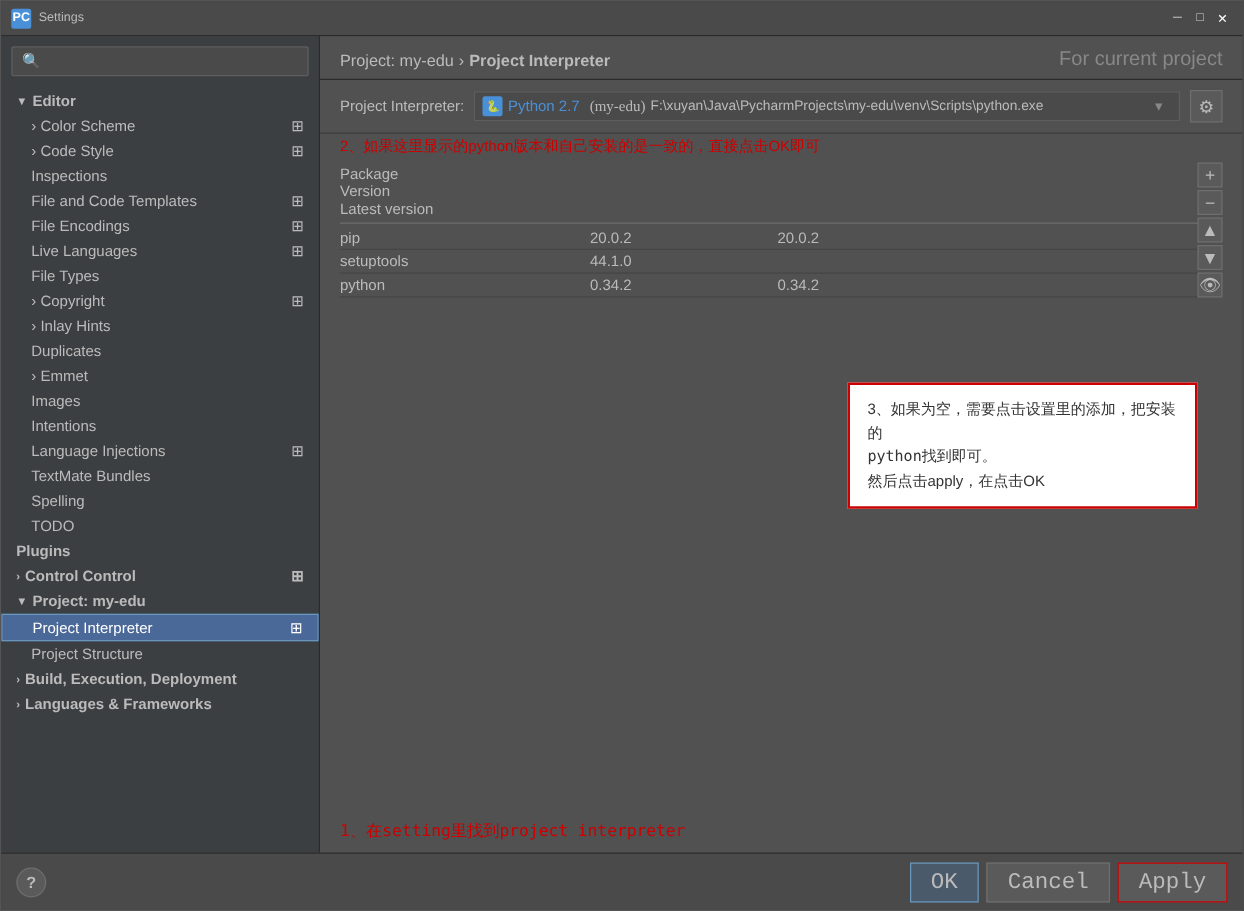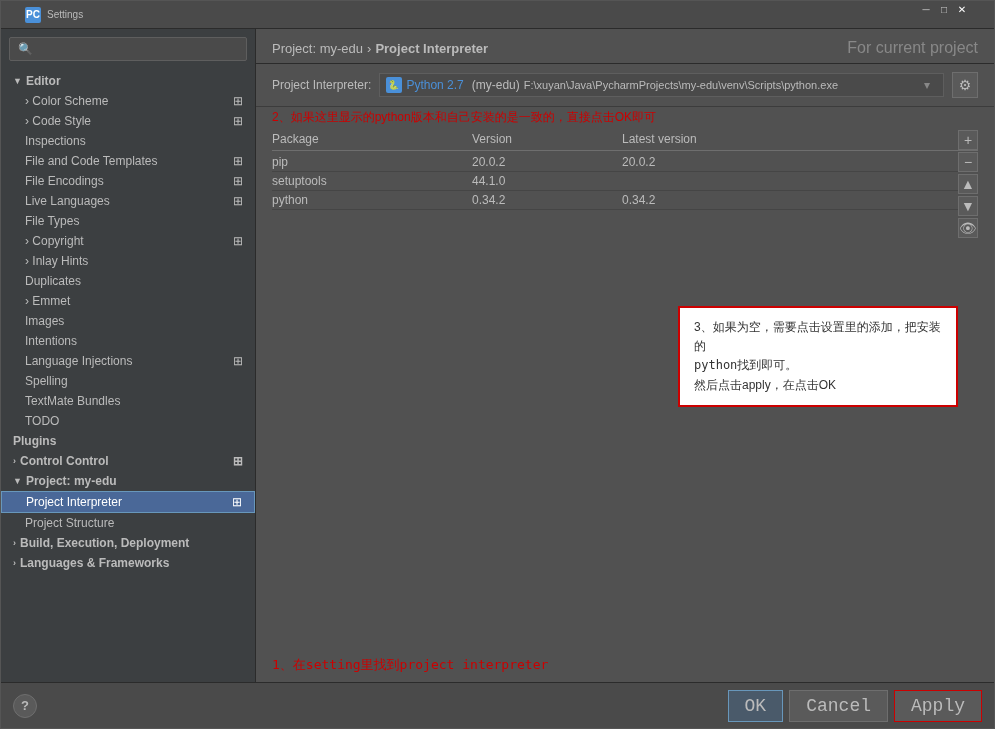--- a/index.html
+++ b/index.html
@@ -1,20 +1,20 @@
 <!DOCTYPE html>
 <html><head>
   <meta charset="utf-8">
   <style>
     * { box-sizing: border-box; margin: 0; padding: 0; }
     body { font-family: 'Segoe UI', Arial, sans-serif; font-size: 12px; background: #3c3f41; }
 
     .window { width: 995px; height: 729px; background: #3c3f41; display: flex; flex-direction: column; border: 1px solid #555; }
 
-    .title-bar { background: #4a4a4a; height: 28px; display: flex; padding: 0 24px; justify-content: space-between; border-bottom: 1px solid #2b2b2b; }
+    .title-bar { background: #4a4a4a; height: 28px; display: flex; align-items: center; padding: 0 8px; justify-content: space-between; border-bottom: 1px solid #2b2b2b; }
     .title-bar-left { display: flex; align-items: center; gap: 6px; }
     .title-bar-icon { width: 16px; height: 16px; background: #4a90d9; border-radius: 2px; font-size: 10px; display: flex; align-items: center; justify-content: center; color: white; font-weight: bold; }
     .title-bar-text { color: #bbb; font-size: 10px; }
     .title-bar-controls { display: flex; gap: 2px; }
     .title-bar-btn { width: 16px; height: 16px; border: none; cursor: pointer; font-size: 10px; display: flex; align-items: center; justify-content: center; color: #ccc; background: transparent; }
     .title-bar-btn.close { color: white; }
 
     .dialog-body { flex: 1; display: flex; }
 
     .sidebar { width: 255px; background: #3c3f41; display: flex; flex-direction: column; border-right: 1px solid #2b2b2b; }
@@ -36,21 +36,21 @@
 
     .interpreter-row { display: flex; align-items: center; padding: 8px 16px; gap: 8px; border-bottom: 1px solid #3c3c3c; position: relative; }
     .interpreter-label { color: #bbb; font-size: 12px; white-space: nowrap; }
     .interpreter-select { flex: 1; background: #4a4a4a; border: 1px solid #5e5e5e; color: #bbb; padding: 3px 6px; font-size: 12px; display: flex; align-items: center; gap: 4px; cursor: pointer; min-height: 24px; }
     .interpreter-python-icon { width: 16px; height: 16px; background: #4a90d9; border-radius: 2px; display: flex; align-items: center; justify-content: center; color: white; font-size: 9px; font-weight: bold; flex-shrink: 0; }
     .interpreter-path { color: #bbb; font-size: 11px; flex: 1; white-space: nowrap; overflow: hidden; text-overflow: ellipsis; }
     .interpreter-dropdown { width: 20px; display: flex; align-items: center; justify-content: center; color: #888; cursor: pointer; }
     .interpreter-settings { width: 26px; height: 26px; background: #5a5a5a; border: 1px solid #6e6e6e; display: flex; align-items: center; justify-content: center; cursor: pointer; color: #bbb; font-size: 14px; }
 
     .packages-table { flex: 1; overflow: auto; padding: 0 16px; position: relative; }
-    .table-header { display: flex; border-bottom: 1px solid #6e6e6e; padding: 4px 0; margin-bottom: 2px; }
+    .table-header { display: flex; border-bottom: 1px solid #6e6e6e; padding: 4px 0; margin-bottom: 2px; flex-direction: column; }
     .table-header-cell { color: #bbb; font-size: 12px; font-weight: normal; }
     .th-package { width: 200px; }
     .th-version { width: 150px; }
     .th-latest { flex: 1; }
     .table-row-item { display: flex; padding: 2px 0; border-bottom: 1px solid #454545; }
     .td-package { width: 200px; color: #bbb; font-size: 12px; }
     .td-version { width: 150px; color: #bbb; font-size: 12px; }
     .td-latest { flex: 1; color: #bbb; font-size: 12px; }
 
     .table-action-col { position: absolute; right: 16px; top: 0; bottom: 0; width: 20px; display: flex; flex-direction: column; align-items: center; padding-top: 2px; gap: 2px; }
@@ -143,24 +143,24 @@
           <span>Images</span>
         </div>
         <div class="nav-sub-item">
           <span>Intentions</span>
         </div>
         <div class="nav-sub-item">
           <span>Language Injections</span>
           <span class="icon-right">⊞</span>
         </div>
         <div class="nav-sub-item">
+          <span>TextMate Bundles</span>
+        </div>
+        <div class="nav-sub-item">
           <span>Spelling</span>
-        </div>
-        <div class="nav-sub-item">
-          <span>TextMate Bundles</span>
         </div>
         <div class="nav-sub-item">
           <span>TODO</span>
         </div>
 
         <div class="nav-group-header">
           <span>Plugins</span>
         </div>
 
         <div class="nav-group-header">
@@ -202,21 +202,21 @@
           <span class="current">Project Interpreter</span>
         </div>
         <span class="for-project">For current project</span>
       </div>
 
       <div class="interpreter-row">
         <span class="interpreter-label">Project Interpreter:</span>
         <div class="interpreter-select">
           <div class="interpreter-python-icon">🐍</div>
           <span style="color:#4a90d9;font-size:12px;">Python 2.7</span>
-          <span style="color:#bbb;font-size:12px;margin-left:4px;">(my-edu)</span>
+          <span style="color:#bbb;font-size:12px;margin-left:4px;font-family:Liberation Serif, serif;">(my-edu)</span>
           <span class="interpreter-path">F:\xuyan\Java\PycharmProjects\my-edu\venv\Scripts\python.exe</span>
           <span class="interpreter-dropdown">▾</span>
         </div>
         <div class="interpreter-settings">
           <span>⚙</span>
         </div>
       </div>
 
       <div style="padding: 2px 16px; color:#cc0000; font-size:12px;">
         <span>2、如果这里显示的python版本和自己安装的是一致的，直接点击OK即可</span>

